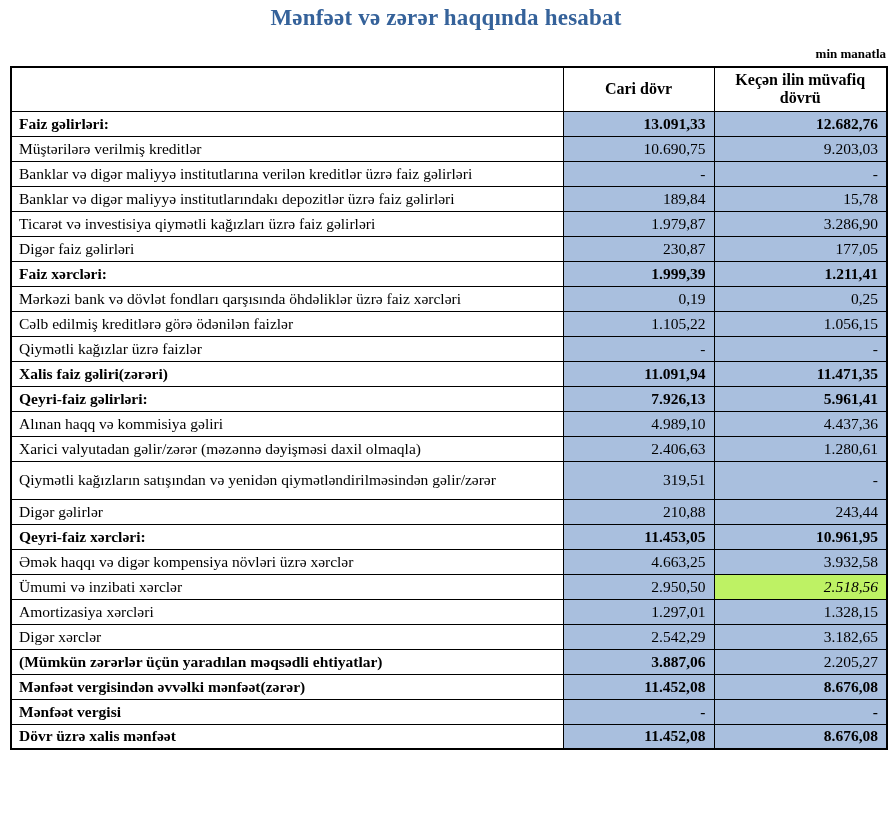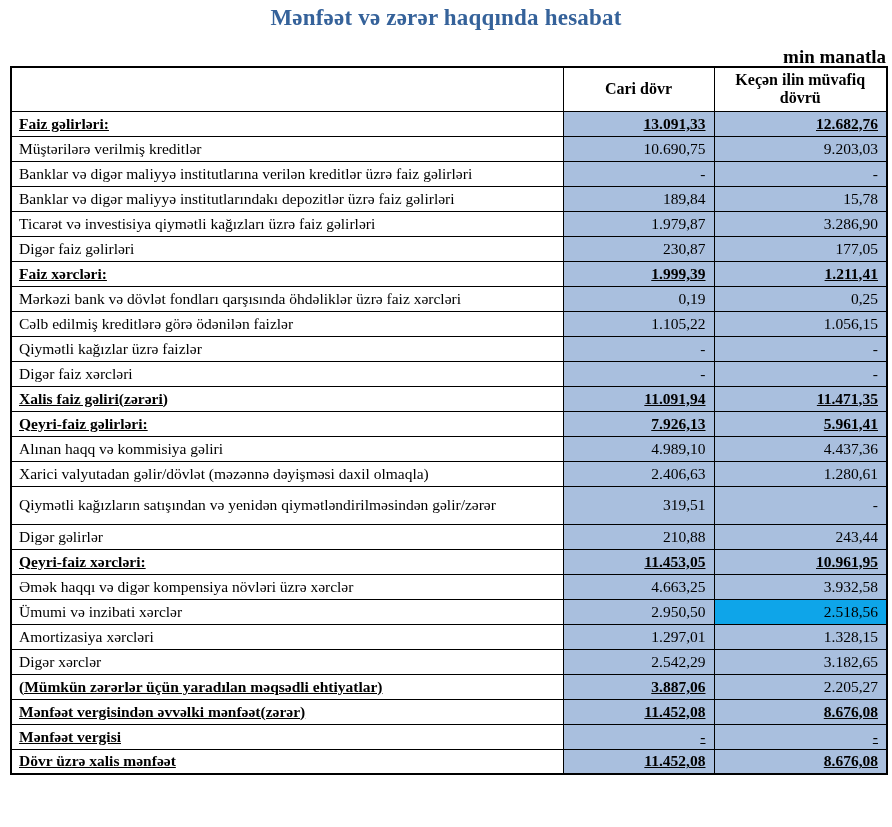--- a/index.html
+++ b/index.html
@@ -8,38 +8,38 @@
     width:892px; height:827px; background:#ffffff; position:relative;
     font-family:"Liberation Serif","DejaVu Serif",serif; color:#000;
     overflow:hidden;
   }
   .title {
     text-align:center; font-size:23px; font-weight:bold;
     color:#35629a; padding-top:5px; letter-spacing:0.2px;
   }
   .unit-note {
     position:absolute; top:46px; right:6px;
-    font-size:19px; font-weight:bold; text-align:right;
+    font-size:13px; font-weight:bold; text-align:right;
   }
   table.pl {
     border-collapse:collapse; table-layout:fixed;
     position:absolute; top:66px; left:10px; width:876px;
     border:2px solid #000;
   }
   .pl th, .pl td { border:1px solid #000; overflow:hidden; }
   .pl thead th {
     background:#ffffff; font-weight:bold; font-size:16px;
     text-align:center; vertical-align:middle; height:44px; line-height:1.15;
     padding:2px 4px;
   }
   .pl td { height:25px; font-size:15.5px; vertical-align:middle; }
   .pl td.label { background:#ffffff; text-align:left; padding:1px 7px; }
   .pl td.num   { text-align:right; padding:1px 8px; }
   .pl tr.tall td { height:38px; }
-  .pl .bold { font-weight:bold;text-decoration:underline; }
+  .pl .bold { font-weight:bold; }
 </style>
 </head>
 <body>
 
 <div class="page">
   <div class="title">Mənfəət və zərər haqqında hesabat</div>
   <div class="unit-note">min manatla</div>
 
   <table class="pl">
     <colgroup>
@@ -99,41 +99,36 @@
           <td class="label">Cəlb edilmiş kreditlərə görə ödənilən faizlər</td>
           <td class="num" style="background: rgb(169, 191, 222);">1.105,22</td>
           <td class="num" style="background: rgb(169, 191, 222);">1.056,15</td>
         </tr>
         <tr>
           <td class="label">Qiymətli kağızlar üzrə faizlər</td>
           <td class="num" style="background: rgb(169, 191, 222);">-</td>
           <td class="num" style="background: rgb(169, 191, 222);">-</td>
         </tr>
         <tr>
-          <td class="label">Digər faiz xərcləri</td>
-          <td class="num" style="background: rgb(169, 191, 222);">-</td>
-          <td class="num" style="background: rgb(169, 191, 222);">-</td>
-        </tr>
-        <tr>
           <td class="label bold">Xalis faiz gəliri(zərəri)</td>
           <td class="num bold" style="background: rgb(169, 191, 222); padding-left: 9px;">11.091,94</td>
           <td class="num bold" style="background: rgb(169, 191, 222);">11.471,35</td>
         </tr>
         <tr>
           <td class="label bold">Qeyri-faiz gəlirləri:</td>
           <td class="num bold" style="background: rgb(169, 191, 222);">7.926,13</td>
           <td class="num bold" style="background: rgb(169, 191, 222);">5.961,41</td>
         </tr>
         <tr>
           <td class="label">Alınan haqq və kommisiya gəliri</td>
           <td class="num" style="background: rgb(169, 191, 222);">4.989,10</td>
           <td class="num" style="background: rgb(169, 191, 222);">4.437,36</td>
         </tr>
         <tr>
-          <td class="label">Xarici valyutadan gəlir/dövlət (məzənnə dəyişməsi daxil olmaqla)</td>
+          <td class="label">Xarici valyutadan gəlir/zərər (məzənnə dəyişməsi daxil olmaqla)</td>
           <td class="num" style="background: rgb(169, 191, 222);">2.406,63</td>
           <td class="num" style="background: rgb(169, 191, 222);">1.280,61</td>
         </tr>
         <tr class="tall">
           <td class="label">Qiymətli kağızların satışından və yenidən qiymətləndirilməsindən gəlir/zərər</td>
           <td class="num" style="background: rgb(169, 191, 222);">319,51</td>
           <td class="num" style="background: rgb(169, 191, 222);">-</td>
         </tr>
         <tr>
           <td class="label">Digər gəlirlər</td>
@@ -146,21 +141,21 @@
           <td class="num bold" style="background: rgb(169, 191, 222);">10.961,95</td>
         </tr>
         <tr>
           <td class="label">Əmək haqqı və digər kompensiya növləri üzrə xərclər</td>
           <td class="num" style="background: rgb(169, 191, 222);">4.663,25</td>
           <td class="num" style="background: rgb(169, 191, 222);">3.932,58</td>
         </tr>
         <tr>
           <td class="label">Ümumi və inzibati xərclər</td>
           <td class="num" style="background: rgb(169, 191, 222);">2.950,50</td>
-          <td class="num" style="background: #0ea5e9;">2.518,56</td>
+          <td class="num" style="background: #bef264; font-style: italic;">2.518,56</td>
         </tr>
         <tr>
           <td class="label">Amortizasiya xərcləri</td>
           <td class="num" style="background: rgb(169, 191, 222);">1.297,01</td>
           <td class="num" style="background: rgb(169, 191, 222);">1.328,15</td>
         </tr>
         <tr>
           <td class="label">Digər xərclər</td>
           <td class="num" style="background: rgb(169, 191, 222);">2.542,29</td>
           <td class="num" style="background: rgb(169, 191, 222);">3.182,65</td>

